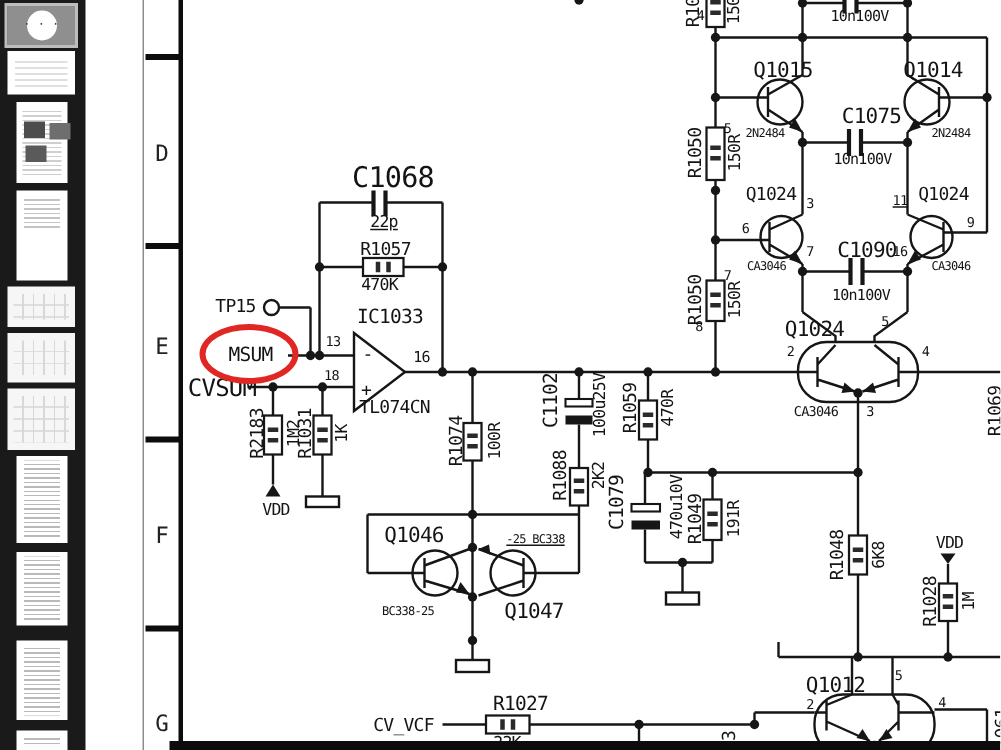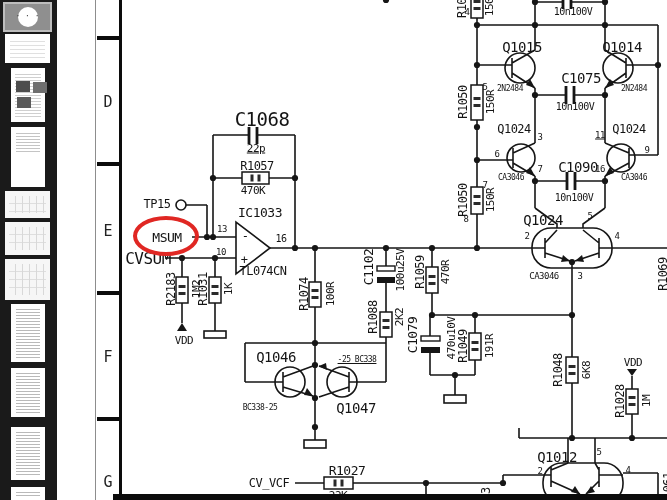--- a/index.html
+++ b/index.html
@@ -218,29 +218,29 @@
     <div id="labels">
         <div class="lbl" style="left: 262px; top: 119px; font-size: 19px;">C1068</div>
         <div class="lbl" style="left: 256px; top: 148px; font-size: 11px; text-decoration: underline;">22p</div>
         <div class="lbl" style="left: 257px; top: 166px; font-size: 12px;">R1057</div>
         <div class="lbl" style="left: 253px; top: 190px; font-size: 11px;">470K</div>
         <div class="lbl" style="left: 157px; top: 204px; font-size: 12px;">TP15</div>
         <div class="lbl" style="left: 260px; top: 212px; font-size: 13px;">IC1033</div>
         <div class="lbl" style="left: 222px; top: 229px; font-size: 9px;">13</div>
         <div class="lbl" style="left: 167px; top: 237px; font-size: 13px;">MSUM</div>
         <div class="lbl" style="left: 245px; top: 236px; font-size: 12px;">-</div>
-        <div class="lbl" style="left: 221px; top: 252px; font-size: 9px;">10</div>
+        <div class="lbl" style="left: 221px; top: 252px; font-size: 9px;">18</div>
         <div class="lbl" style="left: 244px; top: 260px; font-size: 12px;">+</div>
         <div class="lbl" style="left: 281px; top: 239px; font-size: 10px;">16</div>
         <div class="lbl" style="left: 148px; top: 259px; font-size: 16px;">CVSUM</div>
         <div class="lbl" style="left: 263px; top: 271px; font-size: 12px;">TL074CN</div>
         <div class="lbl" style="left: 184px; top: 340px; font-size: 11px;">VDD</div>
         <div class="lbl" style="left: 276px; top: 357px; font-size: 14px;">Q1046</div>
         <div class="lbl" style="left: 357px; top: 360px; font-size: 8px; text-decoration: underline;">-25 BC338</div>
-        <div class="lbl" style="left: 260px; top: 408px; font-size: 8px;">BC338-25</div>
+        <div class="lbl" style="left: 272px; top: 408px; font-size: 8px;">BC338-25</div>
         <div class="lbl" style="left: 356px; top: 408px; font-size: 14px;">Q1047</div>
         <div class="lbl" style="left: 573px; top: 12px; font-size: 10px;">10n100V</div>
         <div class="lbl" style="left: 522px; top: 47px; font-size: 14px;">Q1015</div>
         <div class="lbl" style="left: 622px; top: 47px; font-size: 14px;">Q1014</div>
         <div class="lbl" style="left: 510px; top: 89px; font-size: 8px;">2N2484</div>
         <div class="lbl" style="left: 581px; top: 78px; font-size: 14px;">C1075</div>
         <div class="lbl" style="left: 634px; top: 89px; font-size: 8px;">2N2484</div>
         <div class="lbl" style="left: 575px; top: 107px; font-size: 10px;">10n100V</div>
         <div class="lbl" style="left: 514px; top: 129px; font-size: 12px;">Q1024</div>
         <div class="lbl" style="left: 629px; top: 129px; font-size: 12px;">Q1024</div>

